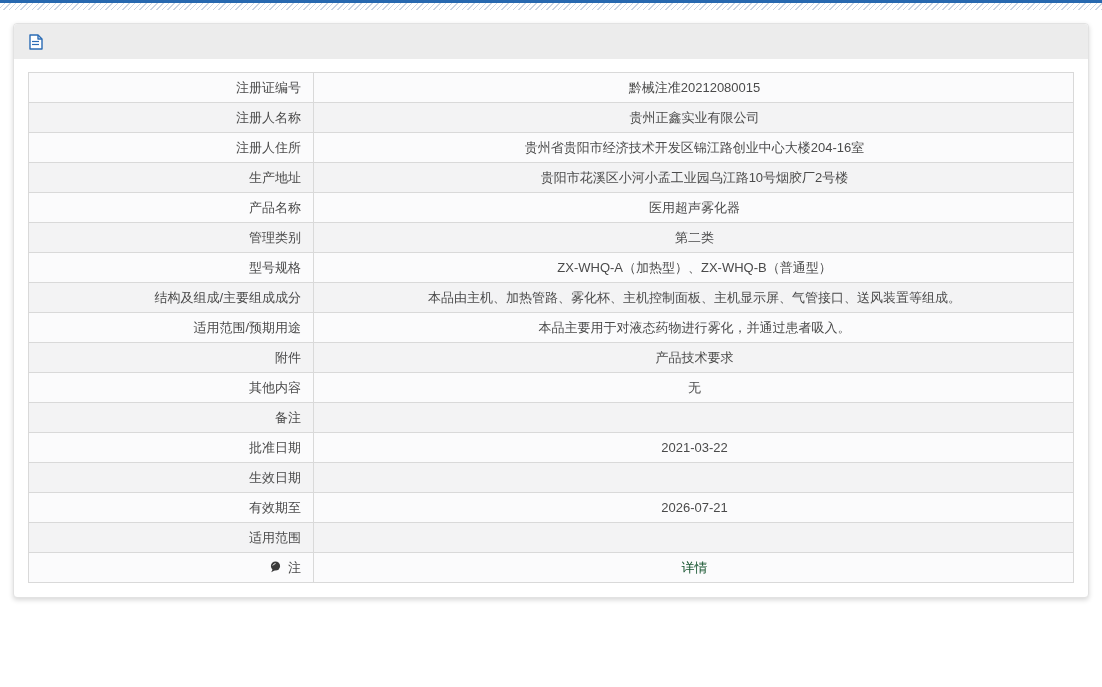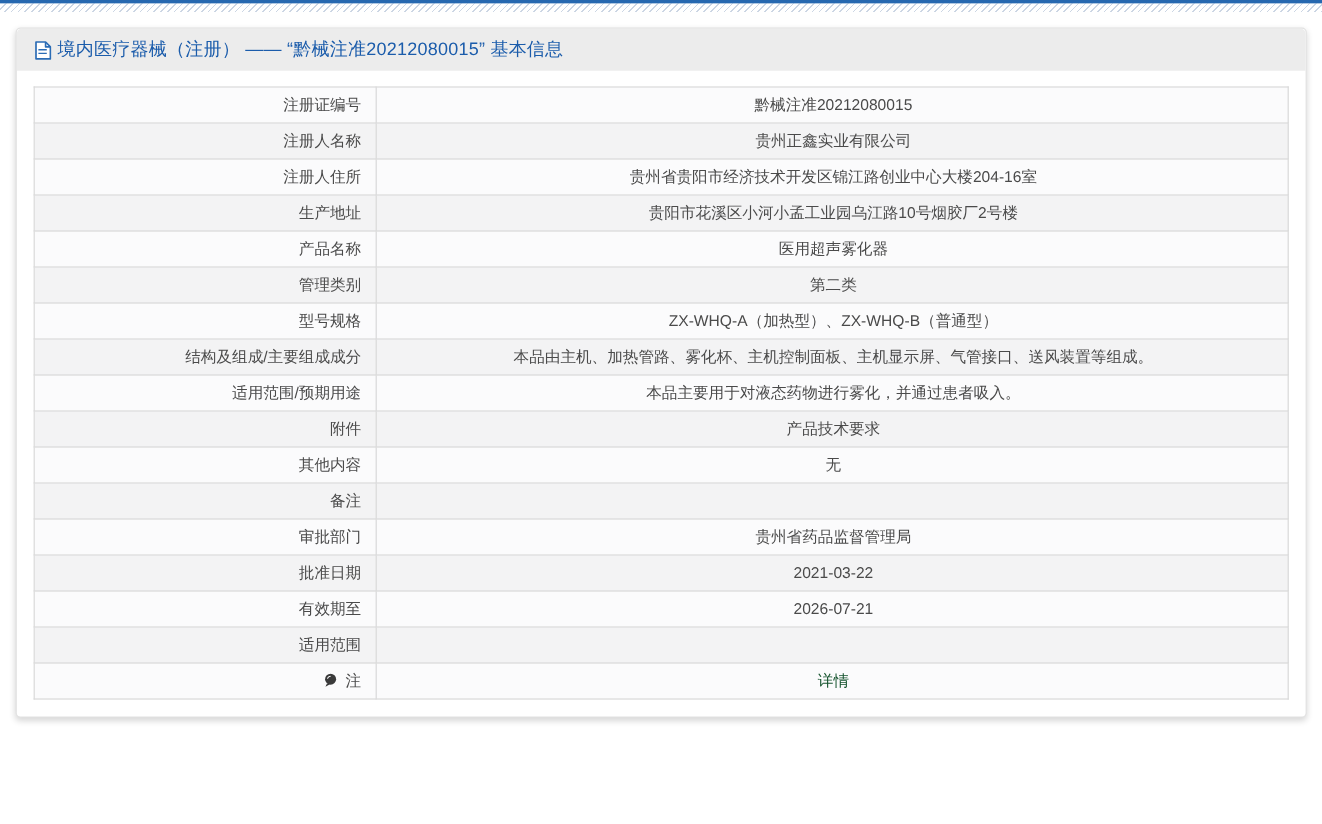--- a/index.html
+++ b/index.html
@@ -84,21 +84,20 @@
 <div class="card">
   <div class="header-band">
     <span class="doc-icon">
       <svg width="15" height="16" viewBox="0 0 15 16">
         <path d="M2 1 h8 l4 4 v10 h-12 z" fill="#ffffff" stroke="#2b6cb5" stroke-width="1.4" stroke-linejoin="round"></path>
         <path d="M10 1 v4 h4" fill="none" stroke="#2b6cb5" stroke-width="1.4" stroke-linejoin="round"></path>
         <line x1="4" y1="7.5" x2="11" y2="7.5" stroke="#2b6cb5" stroke-width="1.2"></line>
         <line x1="4" y1="10.5" x2="11" y2="10.5" stroke="#2b6cb5" stroke-width="1.2"></line>
       </svg>
     </span>
-    <span class="page-title">境内医疗器械（注册） —— “黔械注准20212080015” 基本信息</span>
   </div>
 
   <table class="reg-table">
     <tbody id="table-body">
   <tr>
     <td class="label-cell">
       
       <span class="label-text">注册证编号</span>
     </td>
     <td class="value-cell">
@@ -222,42 +221,42 @@
     <td class="label-cell">
       
       <span class="label-text">备注</span>
     </td>
     <td class="value-cell">
       <span class="value-text"></span>
       
     </td>
   </tr>
 
-  <tr>
-    <td class="label-cell">
-      
-      <span class="label-text">审批部门</span>
-    </td>
-    <td class="value-cell">
-      <span class="value-text">贵州省药品监督管理局</span>
-      
-    </td>
-  </tr>
 
   <tr>
     <td class="label-cell">
       
       <span class="label-text">批准日期</span>
     </td>
     <td class="value-cell">
       <span class="value-text">2021-03-22</span>
       
     </td>
   </tr>
 
+  <tr>
+    <td class="label-cell">
+      
+      <span class="label-text">生效日期</span>
+    </td>
+    <td class="value-cell">
+      <span class="value-text"></span>
+      
+    </td>
+  </tr>
 
   <tr>
     <td class="label-cell">
       
       <span class="label-text">有效期至</span>
     </td>
     <td class="value-cell">
       <span class="value-text">2026-07-21</span>
       
     </td>

